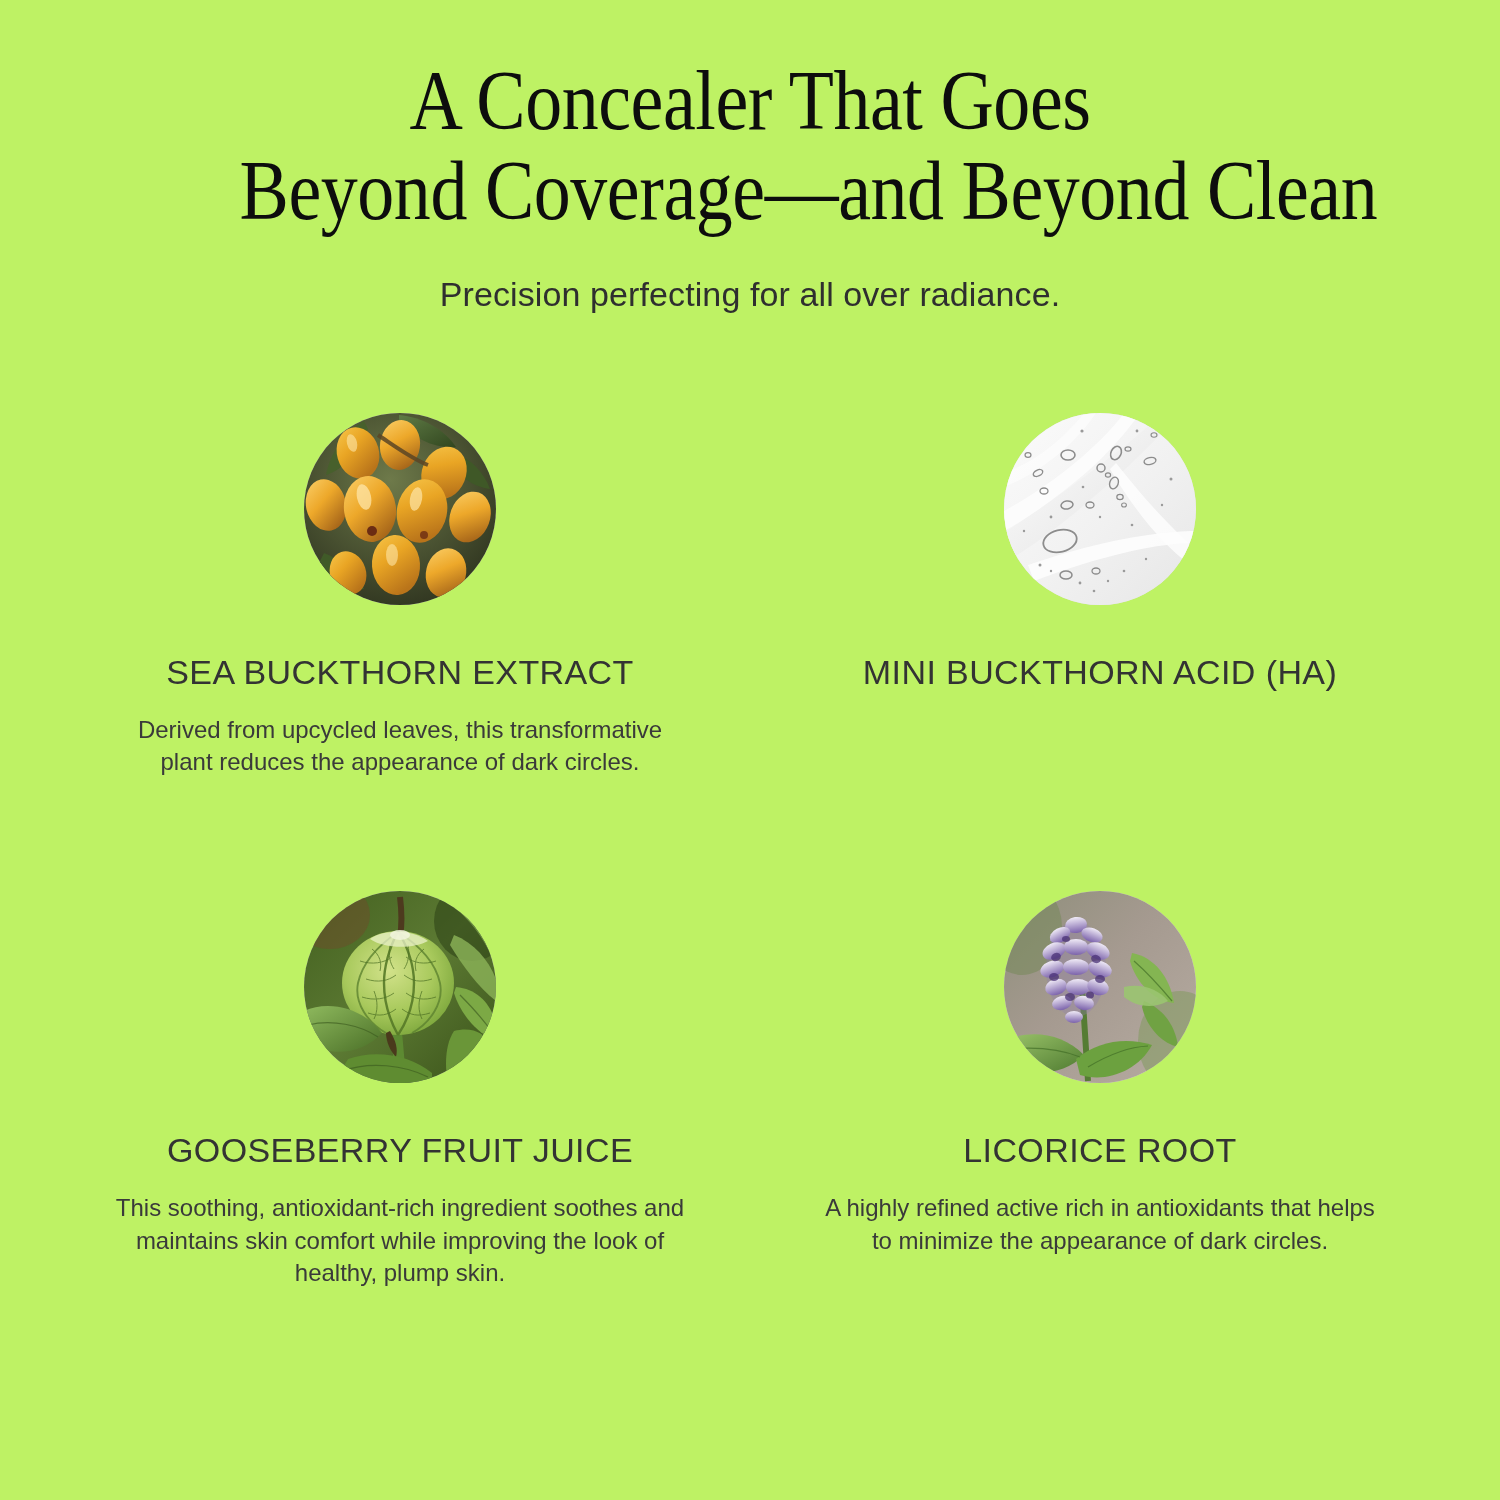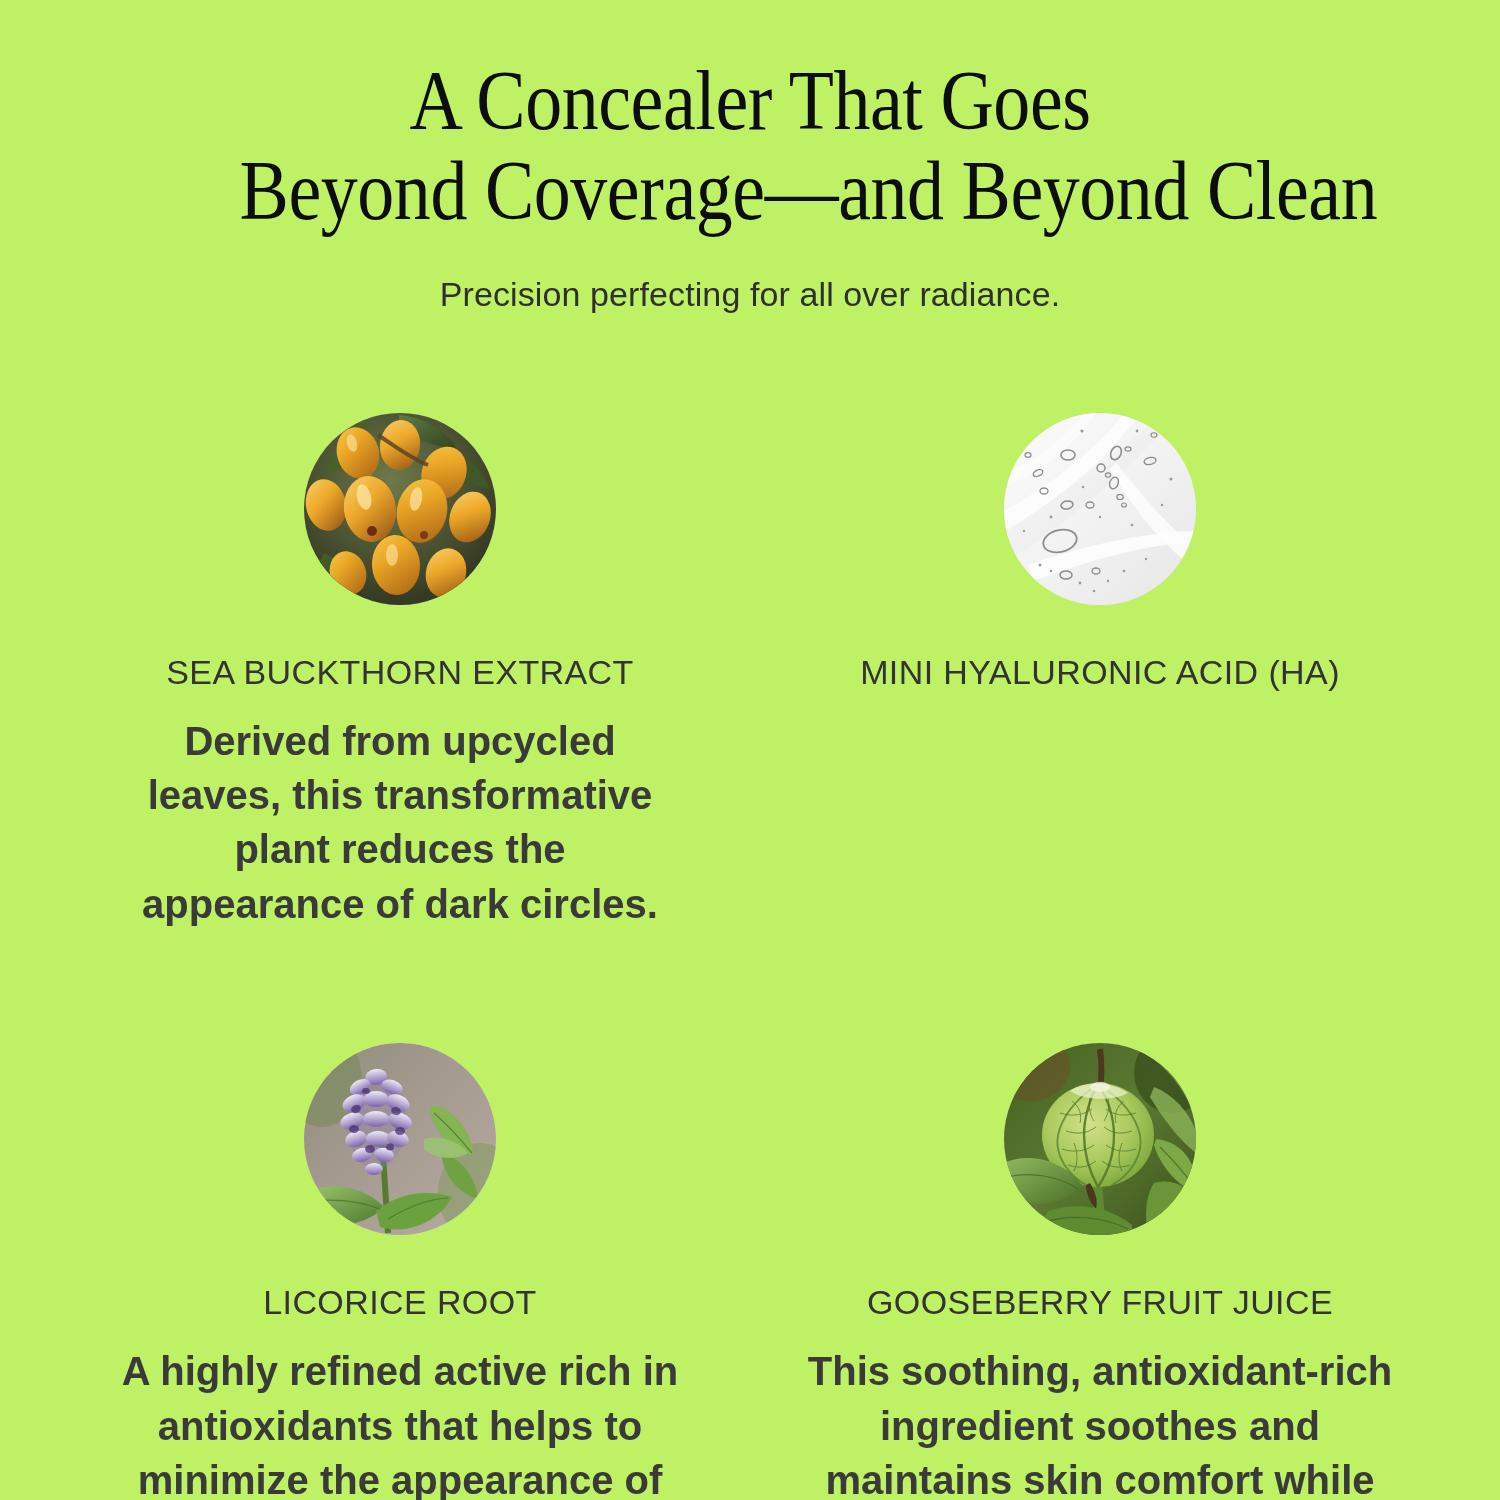--- a/index.html
+++ b/index.html
@@ -87,23 +87,23 @@
     margin-top: 48px;
     font-size: 34px;
     line-height: 1.15;
     font-weight: 400;
     letter-spacing: 0.4px;
     color: #333333;
     white-space: nowrap;
   }
   .ing-desc {
     margin-top: 22px;
-    font-size: 40px;
+    font-size: 24px;
     line-height: 1.36;
-    font-weight: 700;
+    font-weight: 400;
     color: #3a3a3a;
     max-width: 560px;
   }
   .card.col2 .ing-desc { max-width: 590px; }
 </style>
 </head>
 <body>
 
 <div class="page">
 
@@ -228,21 +228,94 @@
               <circle cx="76" cy="170" r="1.4"></circle>
             <circle cx="104" cy="168" r="1.2"></circle>
               <circle cx="120" cy="158" r="1.3"></circle>
             <circle cx="142" cy="146" r="1.2"></circle>
               <circle cx="90" cy="178" r="1.3"></circle>
             <circle cx="20" cy="118" r="1.2"></circle>
               <circle cx="158" cy="92" r="1.2"></circle>
           </g>
         </svg>
       </div>
-      <div class="ing-title">MINI HYALURONIC ACID (HA)</div>
+      <div class="ing-title">MINI BUCKTHORN ACID (HA)</div>
+    </div>
+
+    <div class="card col2 row2">
+      <div class="thumb">
+        <svg viewBox="0 0 192 192" aria-hidden="true">
+          <defs>
+            <linearGradient id="gbbg" x1="0" y1="0" x2="1" y2="1">
+              <stop offset="0%" stop-color="#43601f"></stop>
+                <stop offset="50%" stop-color="#5c7a33"></stop>
+                <stop offset="100%" stop-color="#3a5219"></stop>
+            </linearGradient>
+            <radialGradient id="husk" cx="42%" cy="38%" r="72%">
+              <stop offset="0%" stop-color="#d2e28a"></stop>
+                <stop offset="55%" stop-color="#a8c95c"></stop>
+                <stop offset="100%" stop-color="#74a036"></stop>
+            </radialGradient>
+            <linearGradient id="gbleaf" x1="0" y1="0" x2="1" y2="1">
+              <stop offset="0%" stop-color="#8fba5e"></stop>
+                <stop offset="100%" stop-color="#4a6f27"></stop>
+            </linearGradient>
+          </defs>
+          <rect width="192" height="192" fill="url(#gbbg)"></rect>
+
+          <ellipse cx="26" cy="24" rx="40" ry="34" fill="#6d4b2a" opacity="0.5"></ellipse>
+          <ellipse cx="168" cy="30" rx="38" ry="40" fill="#2f4417" opacity="0.6"></ellipse>
+          <path d="M120 0 C150 10 172 34 186 62 L192 40 L192 0 Z" fill="#79a24a" opacity="0.75"></path>
+          <path d="M150 44 C170 52 184 68 192 88 L192 110 C174 96 158 74 146 54 Z" fill="#8cb459" opacity="0.8"></path>
+
+          <path d="M96 6 C98 22 98 34 96 46" stroke="#4d3a1e" stroke-width="6" fill="none"></path>
+          <path d="M92 136 C94 158 96 176 96 192" stroke="#5d8a32" stroke-width="11" fill="none"></path>
+
+          <ellipse cx="94" cy="92" rx="56" ry="52" fill="url(#husk)"></ellipse>
+
+          <path d="M94 40 C84 60 80 78 80 92 C80 108 84 126 94 144" stroke="#567a28" stroke-width="2.4" fill="none" opacity="0.9"></path>
+          <path d="M94 40 C106 60 110 78 110 92 C110 108 106 126 94 144" stroke="#567a28" stroke-width="2.4" fill="none" opacity="0.9"></path>
+          <path d="M94 41 C72 56 58 74 54 92 C50 112 64 132 82 142" stroke="#5d8230" stroke-width="1.9" fill="none" opacity="0.8"></path>
+          <path d="M94 41 C118 56 132 74 136 92 C140 112 126 132 108 142" stroke="#5d8230" stroke-width="1.9" fill="none" opacity="0.8"></path>
+
+          <g stroke="#4f7226" stroke-width="1" fill="none" opacity="0.72">
+            <path d="M56 70 C68 74 80 72 88 66"></path>
+            <path d="M62 88 C74 92 84 90 92 84"></path>
+            <path d="M58 106 C70 110 82 108 90 102"></path>
+            <path d="M64 122 C76 126 84 124 92 118"></path>
+            <path d="M132 70 C120 74 110 72 102 66"></path>
+            <path d="M128 88 C116 92 108 90 100 84"></path>
+            <path d="M132 106 C120 110 110 108 102 102"></path>
+            <path d="M126 122 C114 126 106 124 98 118"></path>
+            <path d="M68 58 C76 64 78 72 76 80"></path>
+            <path d="M120 58 C112 64 110 72 112 80"></path>
+            <path d="M70 100 C74 110 74 120 70 128"></path>
+            <path d="M118 100 C114 110 114 120 118 128"></path>
+            <path d="M86 54 C84 64 86 72 90 78"></path>
+            <path d="M104 54 C106 64 104 72 100 78"></path>
+          </g>
+
+          <path d="M66 48 C80 38 108 38 124 50 C110 58 80 58 66 48 Z" fill="#e9f0c8" opacity="0.75"></path>
+          <ellipse cx="96" cy="44" rx="10" ry="5" fill="#f2f5de" opacity="0.85"></ellipse>
+
+          <path d="M86 140 C92 150 94 158 92 166 C86 160 82 150 82 142 Z" fill="#4a3a1c"></path>
+
+          <path d="M0 120 C26 108 60 118 78 142 C56 166 20 166 0 148 Z" fill="url(#gbleaf)"></path>
+          <path d="M150 140 C172 134 188 146 192 166 L192 192 L144 192 C140 172 142 152 150 140 Z" fill="#6a9638"></path>
+          <path d="M44 168 C72 158 106 164 128 182 L128 192 L30 192 Z" fill="#5f8c31"></path>
+          <path d="M152 96 C174 98 188 114 192 134 L192 150 C172 142 156 122 150 102 Z" fill="#7ca945"></path>
+          <g stroke="#3d5c20" stroke-width="1.2" fill="none" opacity="0.65">
+            <path d="M4 134 C28 128 56 134 74 146"></path>
+            <path d="M38 180 C66 170 100 174 124 186"></path>
+            <path d="M156 104 C170 118 182 132 190 144"></path>
+          </g>
+        </svg>
+      </div>
+      <div class="ing-title">GOOSEBERRY FRUIT JUICE</div>
+      <div class="ing-desc">This soothing, antioxidant-rich ingredient soothes and maintains skin comfort while improving the look of healthy, plump skin.</div>
     </div>
 
     <div class="card col1 row2">
       <div class="thumb">
         <svg viewBox="0 0 192 192" aria-hidden="true">
           <defs>
             <linearGradient id="licbg" x1="0" y1="0" x2="1" y2="1">
               <stop offset="0%" stop-color="#8e8e7a"></stop>
                 <stop offset="45%" stop-color="#a59a90"></stop>
                 <stop offset="100%" stop-color="#b7aca2"></stop>
@@ -302,87 +375,14 @@
             <path d="M6 158 C30 156 56 158 76 166"></path>
             <path d="M84 176 C104 164 124 156 144 155"></path>
             <path d="M130 70 C146 84 158 98 168 110"></path>
           </g>
         </svg>
       </div>
       <div class="ing-title">LICORICE ROOT</div>
       <div class="ing-desc">A highly refined active rich in antioxidants that helps to minimize the appearance of dark circles.</div>
     </div>
 
-    <div class="card col2 row2">
-      <div class="thumb">
-        <svg viewBox="0 0 192 192" aria-hidden="true">
-          <defs>
-            <linearGradient id="gbbg" x1="0" y1="0" x2="1" y2="1">
-              <stop offset="0%" stop-color="#43601f"></stop>
-                <stop offset="50%" stop-color="#5c7a33"></stop>
-                <stop offset="100%" stop-color="#3a5219"></stop>
-            </linearGradient>
-            <radialGradient id="husk" cx="42%" cy="38%" r="72%">
-              <stop offset="0%" stop-color="#d2e28a"></stop>
-                <stop offset="55%" stop-color="#a8c95c"></stop>
-                <stop offset="100%" stop-color="#74a036"></stop>
-            </radialGradient>
-            <linearGradient id="gbleaf" x1="0" y1="0" x2="1" y2="1">
-              <stop offset="0%" stop-color="#8fba5e"></stop>
-                <stop offset="100%" stop-color="#4a6f27"></stop>
-            </linearGradient>
-          </defs>
-          <rect width="192" height="192" fill="url(#gbbg)"></rect>
-
-          <ellipse cx="26" cy="24" rx="40" ry="34" fill="#6d4b2a" opacity="0.5"></ellipse>
-          <ellipse cx="168" cy="30" rx="38" ry="40" fill="#2f4417" opacity="0.6"></ellipse>
-          <path d="M120 0 C150 10 172 34 186 62 L192 40 L192 0 Z" fill="#79a24a" opacity="0.75"></path>
-          <path d="M150 44 C170 52 184 68 192 88 L192 110 C174 96 158 74 146 54 Z" fill="#8cb459" opacity="0.8"></path>
-
-          <path d="M96 6 C98 22 98 34 96 46" stroke="#4d3a1e" stroke-width="6" fill="none"></path>
-          <path d="M92 136 C94 158 96 176 96 192" stroke="#5d8a32" stroke-width="11" fill="none"></path>
-
-          <ellipse cx="94" cy="92" rx="56" ry="52" fill="url(#husk)"></ellipse>
-
-          <path d="M94 40 C84 60 80 78 80 92 C80 108 84 126 94 144" stroke="#567a28" stroke-width="2.4" fill="none" opacity="0.9"></path>
-          <path d="M94 40 C106 60 110 78 110 92 C110 108 106 126 94 144" stroke="#567a28" stroke-width="2.4" fill="none" opacity="0.9"></path>
-          <path d="M94 41 C72 56 58 74 54 92 C50 112 64 132 82 142" stroke="#5d8230" stroke-width="1.9" fill="none" opacity="0.8"></path>
-          <path d="M94 41 C118 56 132 74 136 92 C140 112 126 132 108 142" stroke="#5d8230" stroke-width="1.9" fill="none" opacity="0.8"></path>
-
-          <g stroke="#4f7226" stroke-width="1" fill="none" opacity="0.72">
-            <path d="M56 70 C68 74 80 72 88 66"></path>
-            <path d="M62 88 C74 92 84 90 92 84"></path>
-            <path d="M58 106 C70 110 82 108 90 102"></path>
-            <path d="M64 122 C76 126 84 124 92 118"></path>
-            <path d="M132 70 C120 74 110 72 102 66"></path>
-            <path d="M128 88 C116 92 108 90 100 84"></path>
-            <path d="M132 106 C120 110 110 108 102 102"></path>
-            <path d="M126 122 C114 126 106 124 98 118"></path>
-            <path d="M68 58 C76 64 78 72 76 80"></path>
-            <path d="M120 58 C112 64 110 72 112 80"></path>
-            <path d="M70 100 C74 110 74 120 70 128"></path>
-            <path d="M118 100 C114 110 114 120 118 128"></path>
-            <path d="M86 54 C84 64 86 72 90 78"></path>
-            <path d="M104 54 C106 64 104 72 100 78"></path>
-          </g>
-
-          <path d="M66 48 C80 38 108 38 124 50 C110 58 80 58 66 48 Z" fill="#e9f0c8" opacity="0.75"></path>
-          <ellipse cx="96" cy="44" rx="10" ry="5" fill="#f2f5de" opacity="0.85"></ellipse>
-
-          <path d="M86 140 C92 150 94 158 92 166 C86 160 82 150 82 142 Z" fill="#4a3a1c"></path>
-
-          <path d="M0 120 C26 108 60 118 78 142 C56 166 20 166 0 148 Z" fill="url(#gbleaf)"></path>
-          <path d="M150 140 C172 134 188 146 192 166 L192 192 L144 192 C140 172 142 152 150 140 Z" fill="#6a9638"></path>
-          <path d="M44 168 C72 158 106 164 128 182 L128 192 L30 192 Z" fill="#5f8c31"></path>
-          <path d="M152 96 C174 98 188 114 192 134 L192 150 C172 142 156 122 150 102 Z" fill="#7ca945"></path>
-          <g stroke="#3d5c20" stroke-width="1.2" fill="none" opacity="0.65">
-            <path d="M4 134 C28 128 56 134 74 146"></path>
-            <path d="M38 180 C66 170 100 174 124 186"></path>
-            <path d="M156 104 C170 118 182 132 190 144"></path>
-          </g>
-        </svg>
-      </div>
-      <div class="ing-title">GOOSEBERRY FRUIT JUICE</div>
-      <div class="ing-desc">This soothing, antioxidant-rich ingredient soothes and maintains skin comfort while improving the look of healthy, plump skin.</div>
-    </div>
-
   </div>
 </div>
 
 </body></html>

